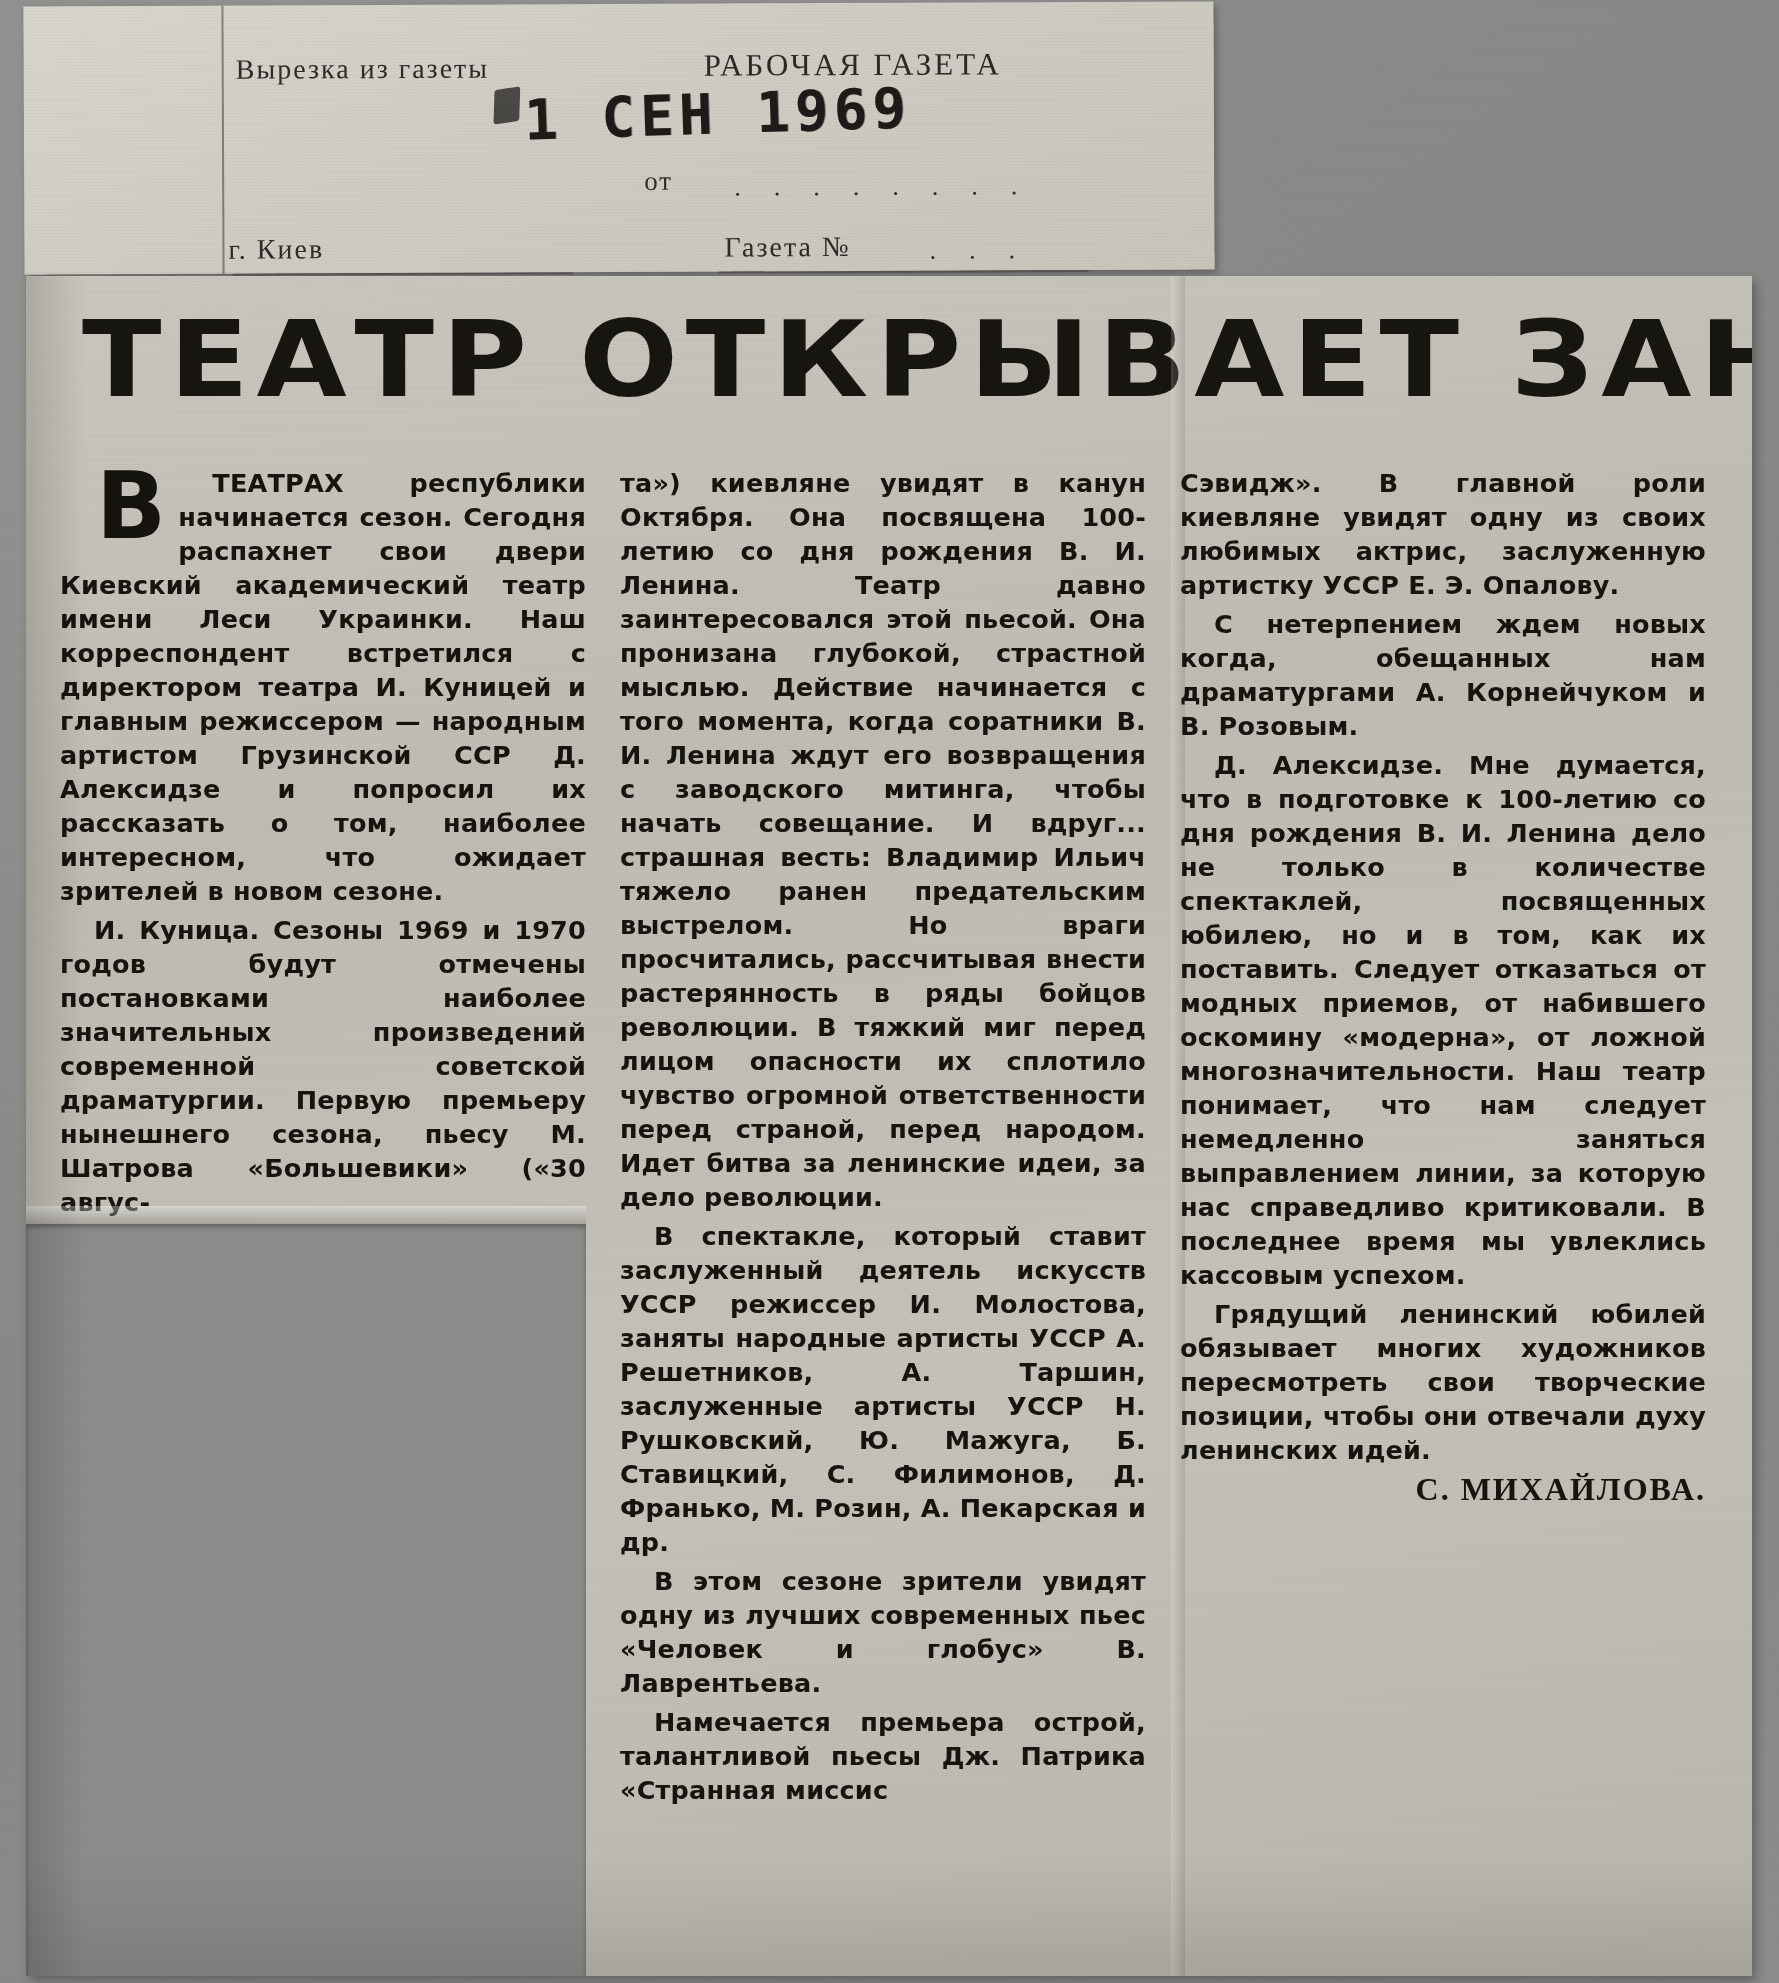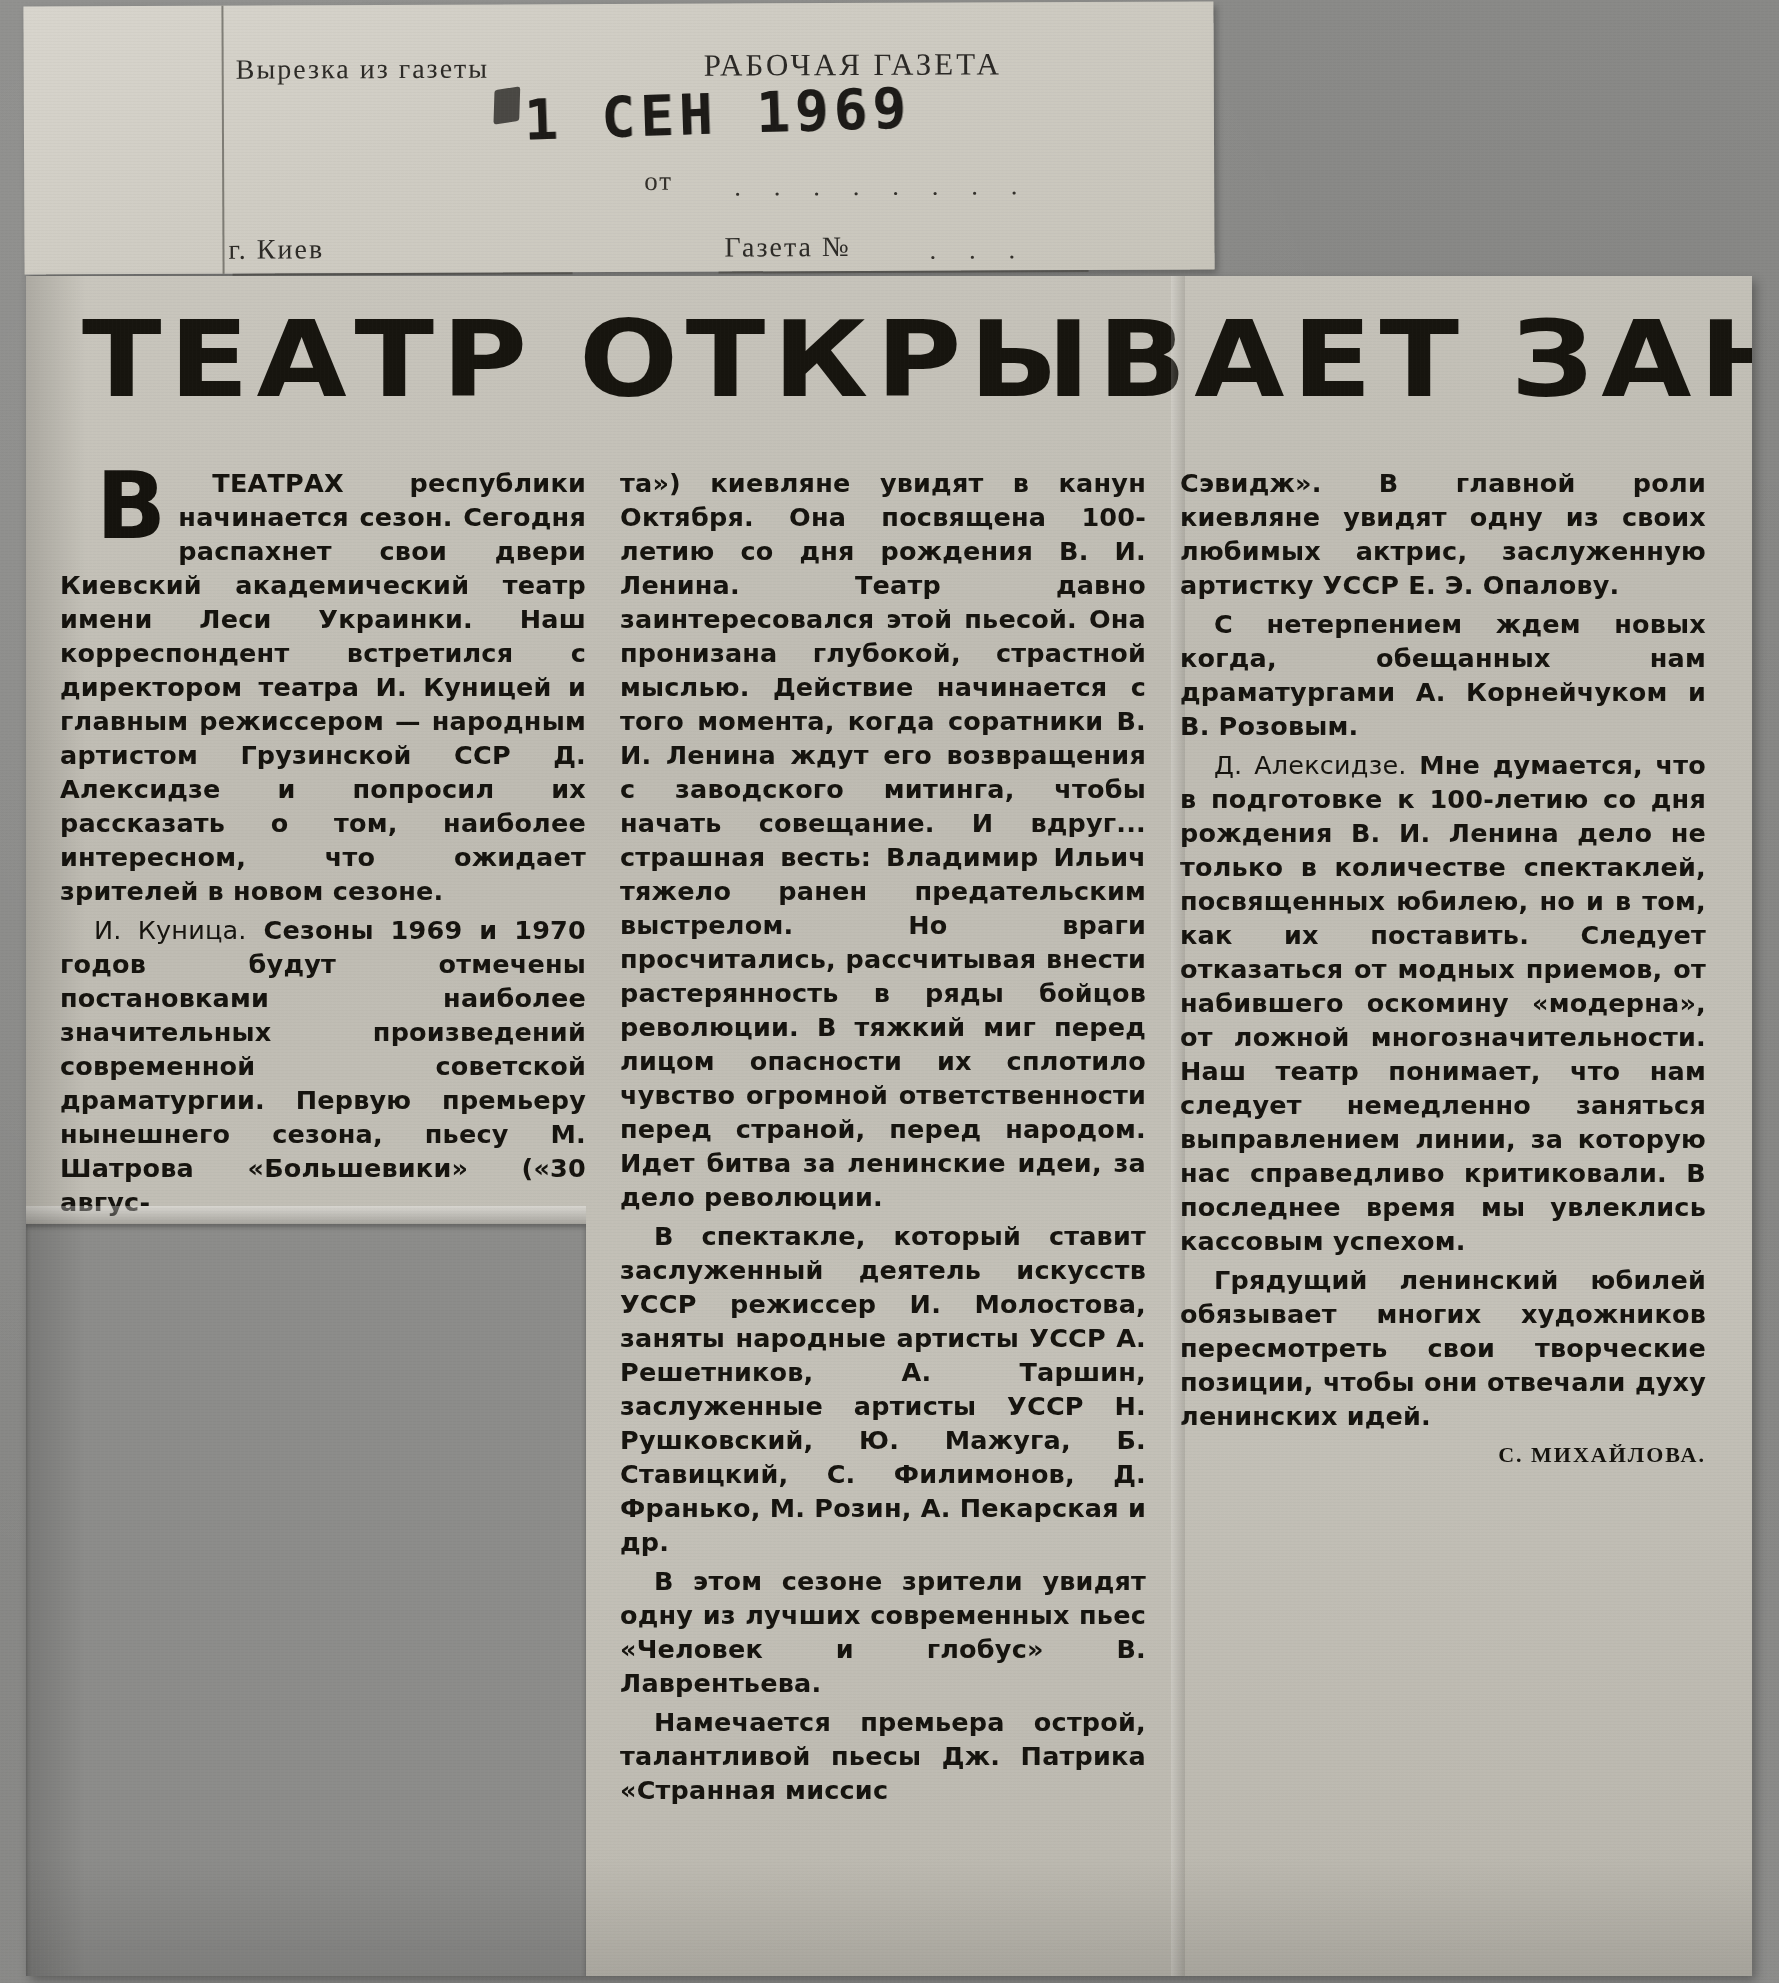--- a/index.html
+++ b/index.html
@@ -252,28 +252,28 @@
   .dropcap {
     float: left;
     font-size: 92px;
     line-height: 74px;
     font-weight: bold;
     padding: 4px 12px 0 2px;
     font-family: "DejaVu Sans", sans-serif;
     color: #15130e;
   }
   .lead {
-    font-weight: normal;
+    font-weight: bold;
   }
   .signature {
     margin-top: 16px;
     text-align: right;
     font-family: "Liberation Serif", serif;
     font-weight: bold;
-    font-size: 22px;
+    font-size: 32px;
     letter-spacing: 2px;
     text-indent: 0;
   }
   .noise {
     position: absolute;
     inset: 0;
     pointer-events: none;
     opacity: 0.16;
     background-image:
       repeating-linear-gradient(0deg, rgba(0,0,0,0.10) 0 1px, transparent 1px 3px),

